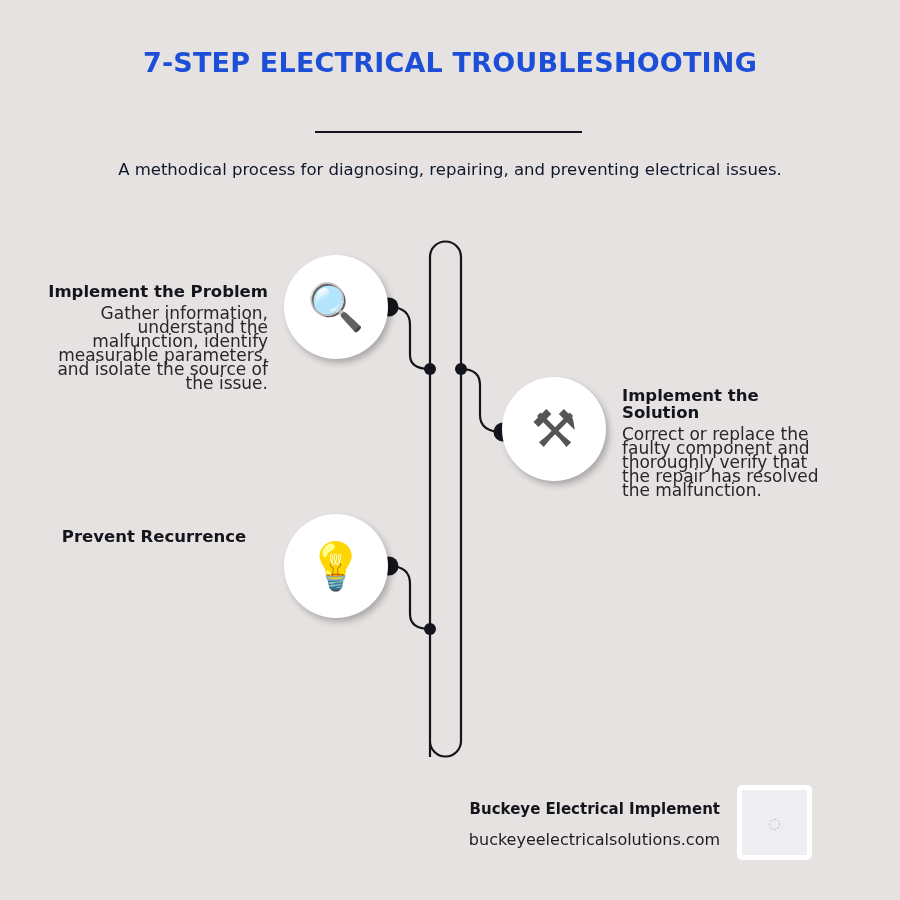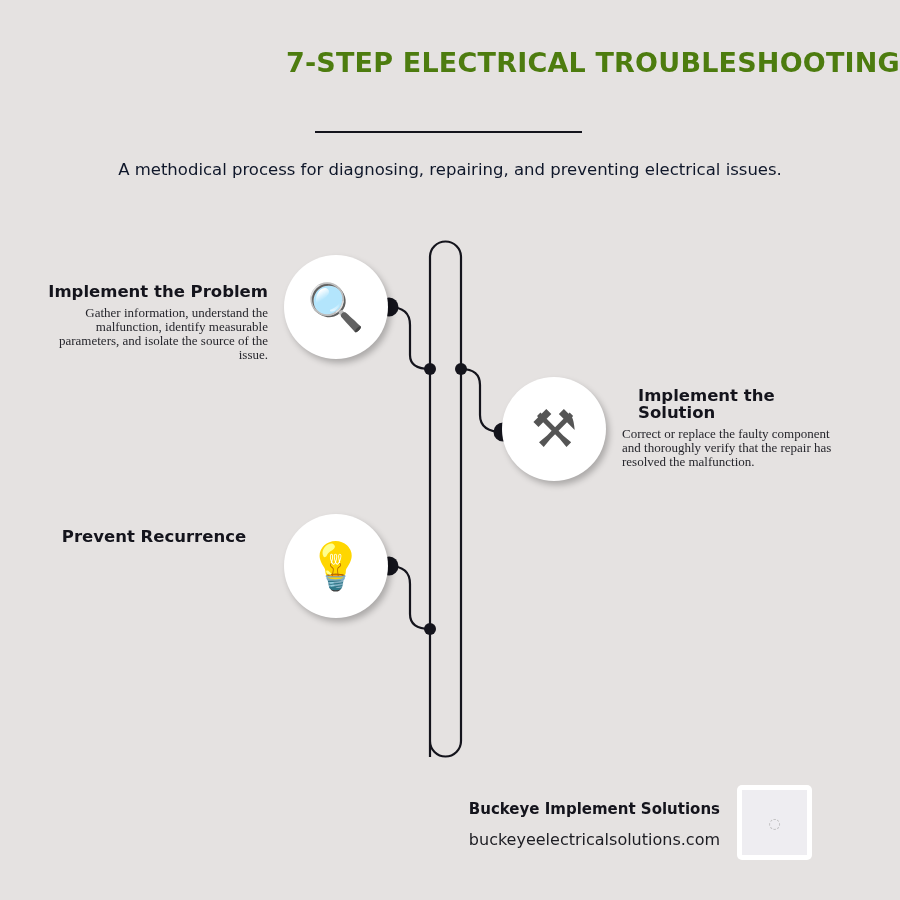--- a/index.html
+++ b/index.html
@@ -1,24 +1,24 @@
 <!DOCTYPE html>
 <html><head>
 <meta charset="utf-8">
 <style>
   html,body{margin:0;padding:0;}
   body{width:900px;height:900px;background:#e5e2e1;position:relative;overflow:hidden;font-family:"DejaVu Sans","Liberation Sans",sans-serif;color:#14141c;}
-  .title{position:absolute;left:0;right:0;top:42px;text-align:right;font-family:"DejaVu Sans",sans-serif;font-weight:bold;font-size:27px;line-height:42px;letter-spacing:0.2px;color:#4d7c0f;}
+  .title{position:absolute;left:0;right:0;top:42px;text-align:center;font-family:"DejaVu Sans",sans-serif;font-weight:bold;font-size:27px;line-height:42px;letter-spacing:0.2px;color:#1d4ed8;}
   .title-rule{position:absolute;left:315px;top:131px;width:267px;height:2px;background:#14141c;}
   .subtitle{position:absolute;left:0;right:0;top:160px;text-align:center;font-size:16.5px;color:#0f172a;}
   svg.track{position:absolute;left:0;top:0;}
   .circle{position:absolute;width:104px;height:104px;border-radius:50%;background:#fff;box-shadow:3px 4px 6px rgba(0,0,0,0.25);display:flex;align-items:center;justify-content:center;font-size:46px;}
   .step{position:absolute;}
   .step h3{margin:0;font-family:"DejaVu Sans",sans-serif;font-weight:bold;font-size:16.5px;line-height:17px;color:#14141c;}
-  .step p{margin:6px 0 0 0;font-size:13px;line-height:14px;color:#26262c;font-family:Liberation Serif, serif;}
+  .step p{margin:6px 0 0 0;font-size:17px;line-height:14px;color:#26262c;}
   .left{text-align:right;}
   .brand{position:absolute;right:180px;top:800px;text-align:right;}
   .brand .name{font-weight:bold;font-size:15px;color:#14141c;}
   .brand .url{margin-top:12px;font-size:16px;color:#1c1c22;}
   .logo{position:absolute;left:737px;top:785px;width:75px;height:75px;background:#fff;border-radius:5px;}
   .logo .inner{position:absolute;left:5px;top:5px;right:5px;bottom:5px;background:#eeedf1;display:flex;align-items:center;justify-content:center;color:#bbb;font-size:14px;}
 </style>
 </head>
 <body>
 
@@ -49,32 +49,32 @@
 </div>
 <div class="step left" style="left:40px;top:283px;width:228px;">
   <h3>Implement the Problem</h3>
   <p>Gather information, understand the malfunction, identify measurable parameters, and isolate the source of the issue.</p>
 </div>
 
 <div class="circle" style="left:502px;top:377px;">
   <span style="font-size:52px;color:#555;">⚒</span>
 </div>
 <div class="step" style="left:622px;top:387px;width:215px;">
-  <h3 style="width:150px;margin-left:16px;">Implement the Solution</h3>
+  <h3 style="width:150px;">Implement the Solution</h3>
   <p>Correct or replace the faulty component and thoroughly verify that the repair has resolved the malfunction.</p>
 </div>
 
 <div class="circle" style="left:284px;top:514px;">
   <span>💡</span>
 </div>
 <div class="step left" style="left:40px;top:528px;width:228px;text-align:center;">
   <h3>Prevent Recurrence</h3>
 </div>
 
 <div class="brand">
-  <div class="name">Buckeye Implement Solutions</div>
+  <div class="name">Buckeye Electrical Implement</div>
   <div class="url">buckeyeelectricalsolutions.com</div>
 </div>
 <div class="logo">
   <div class="inner">
       <span>◌</span>
     </div>
 </div>
 
 </body></html>

